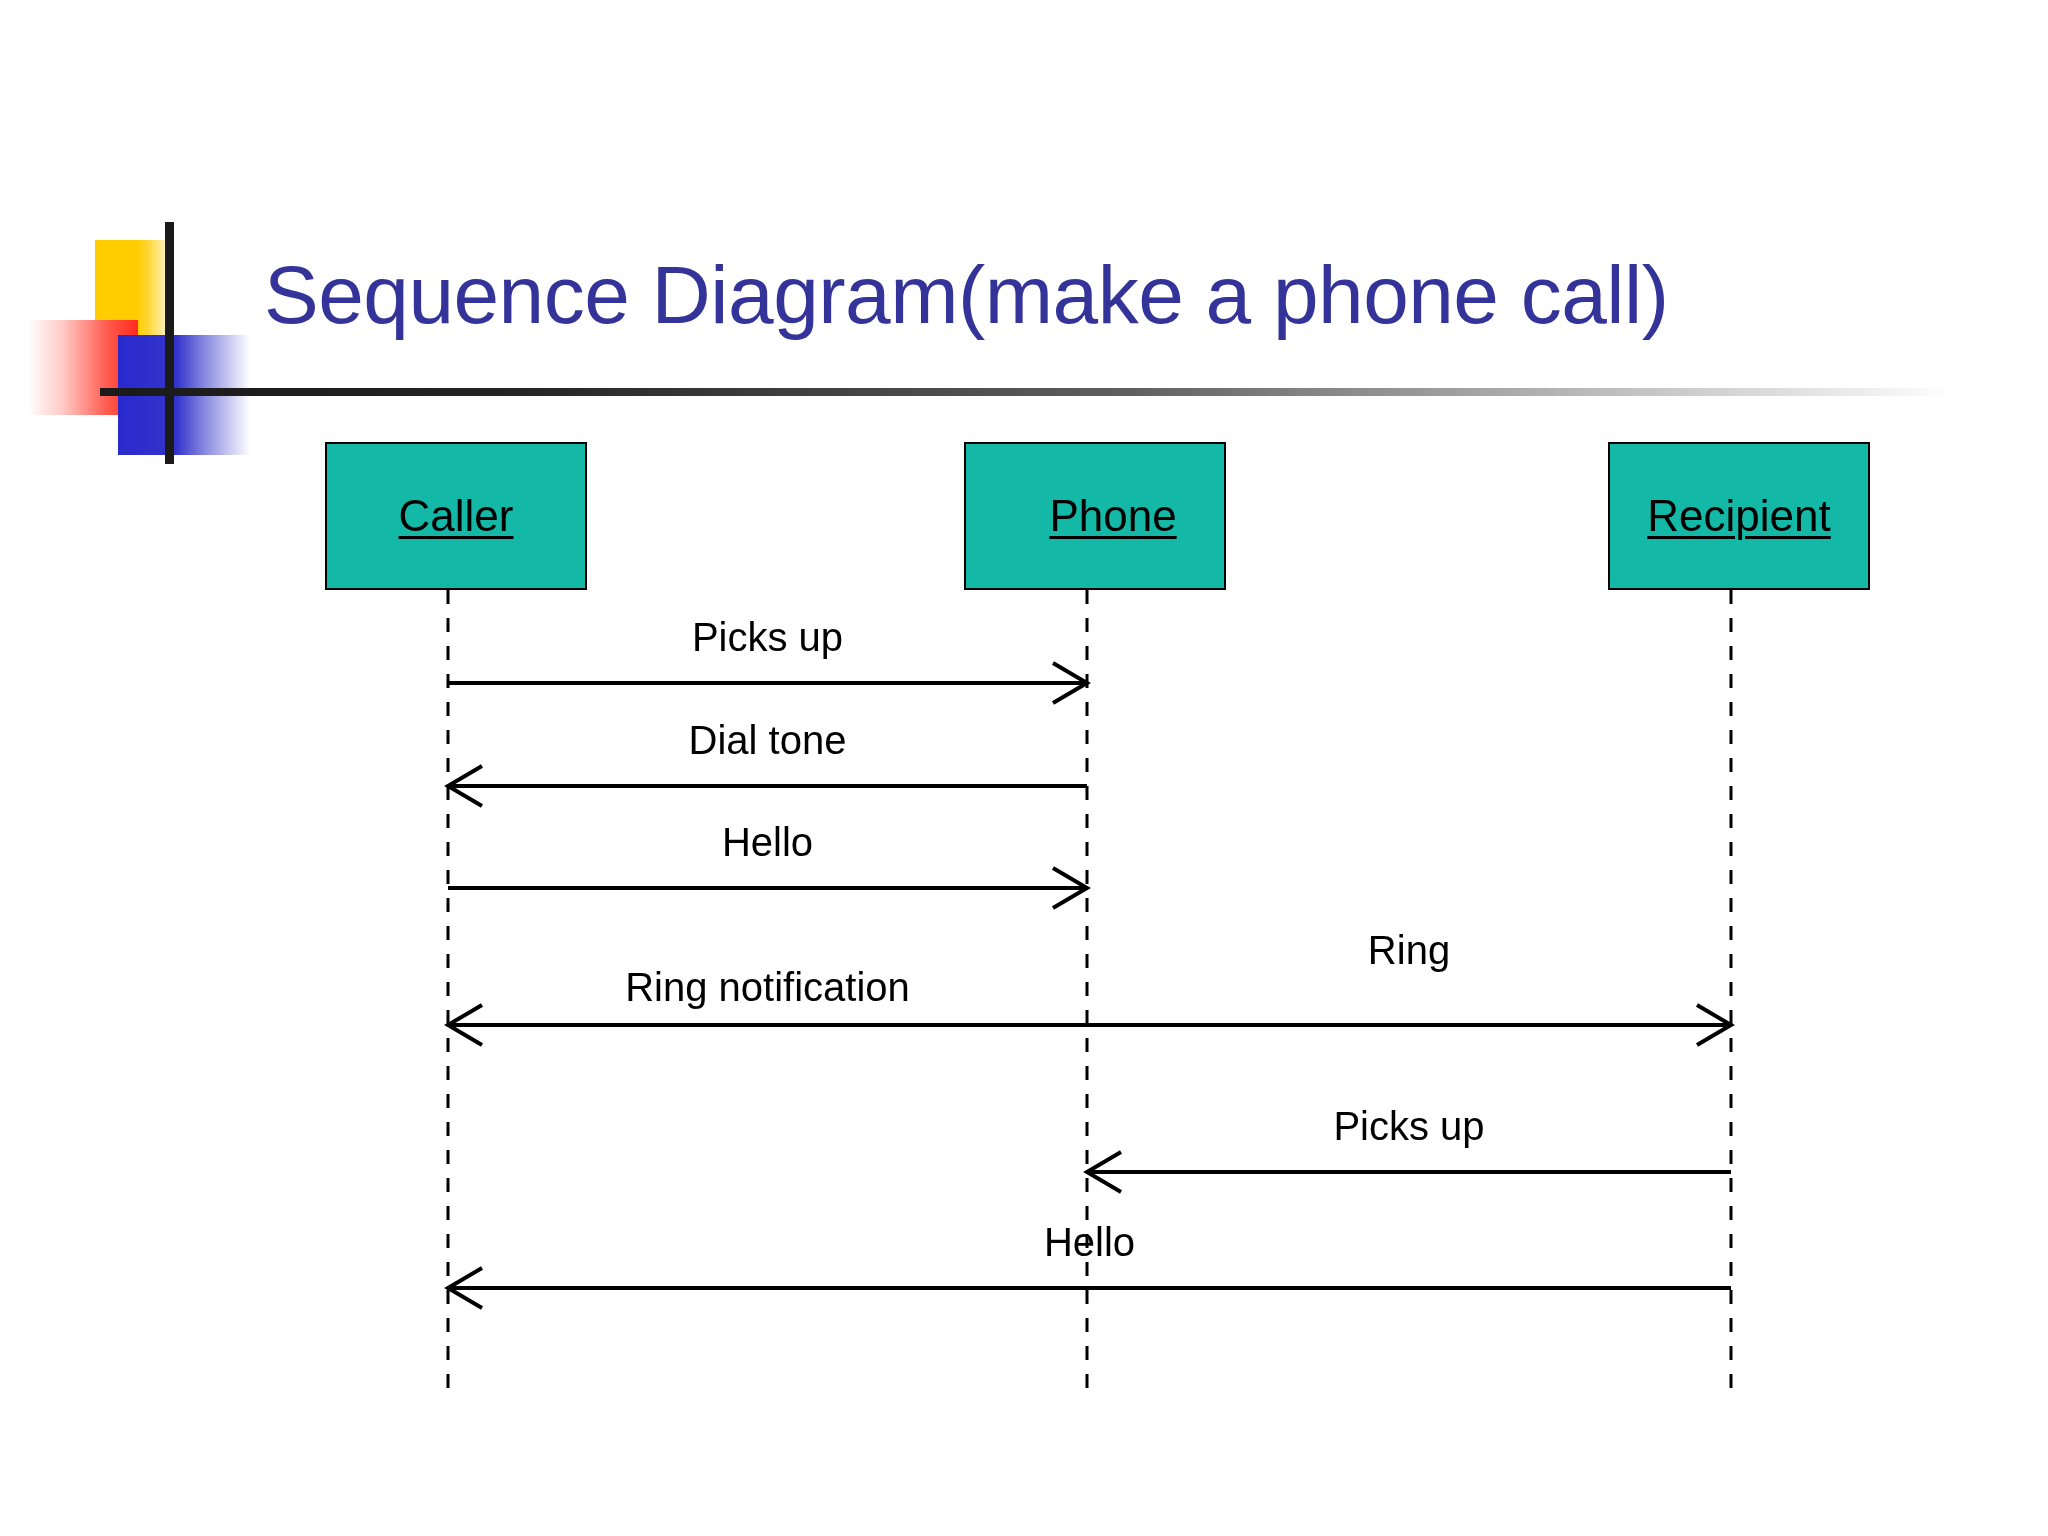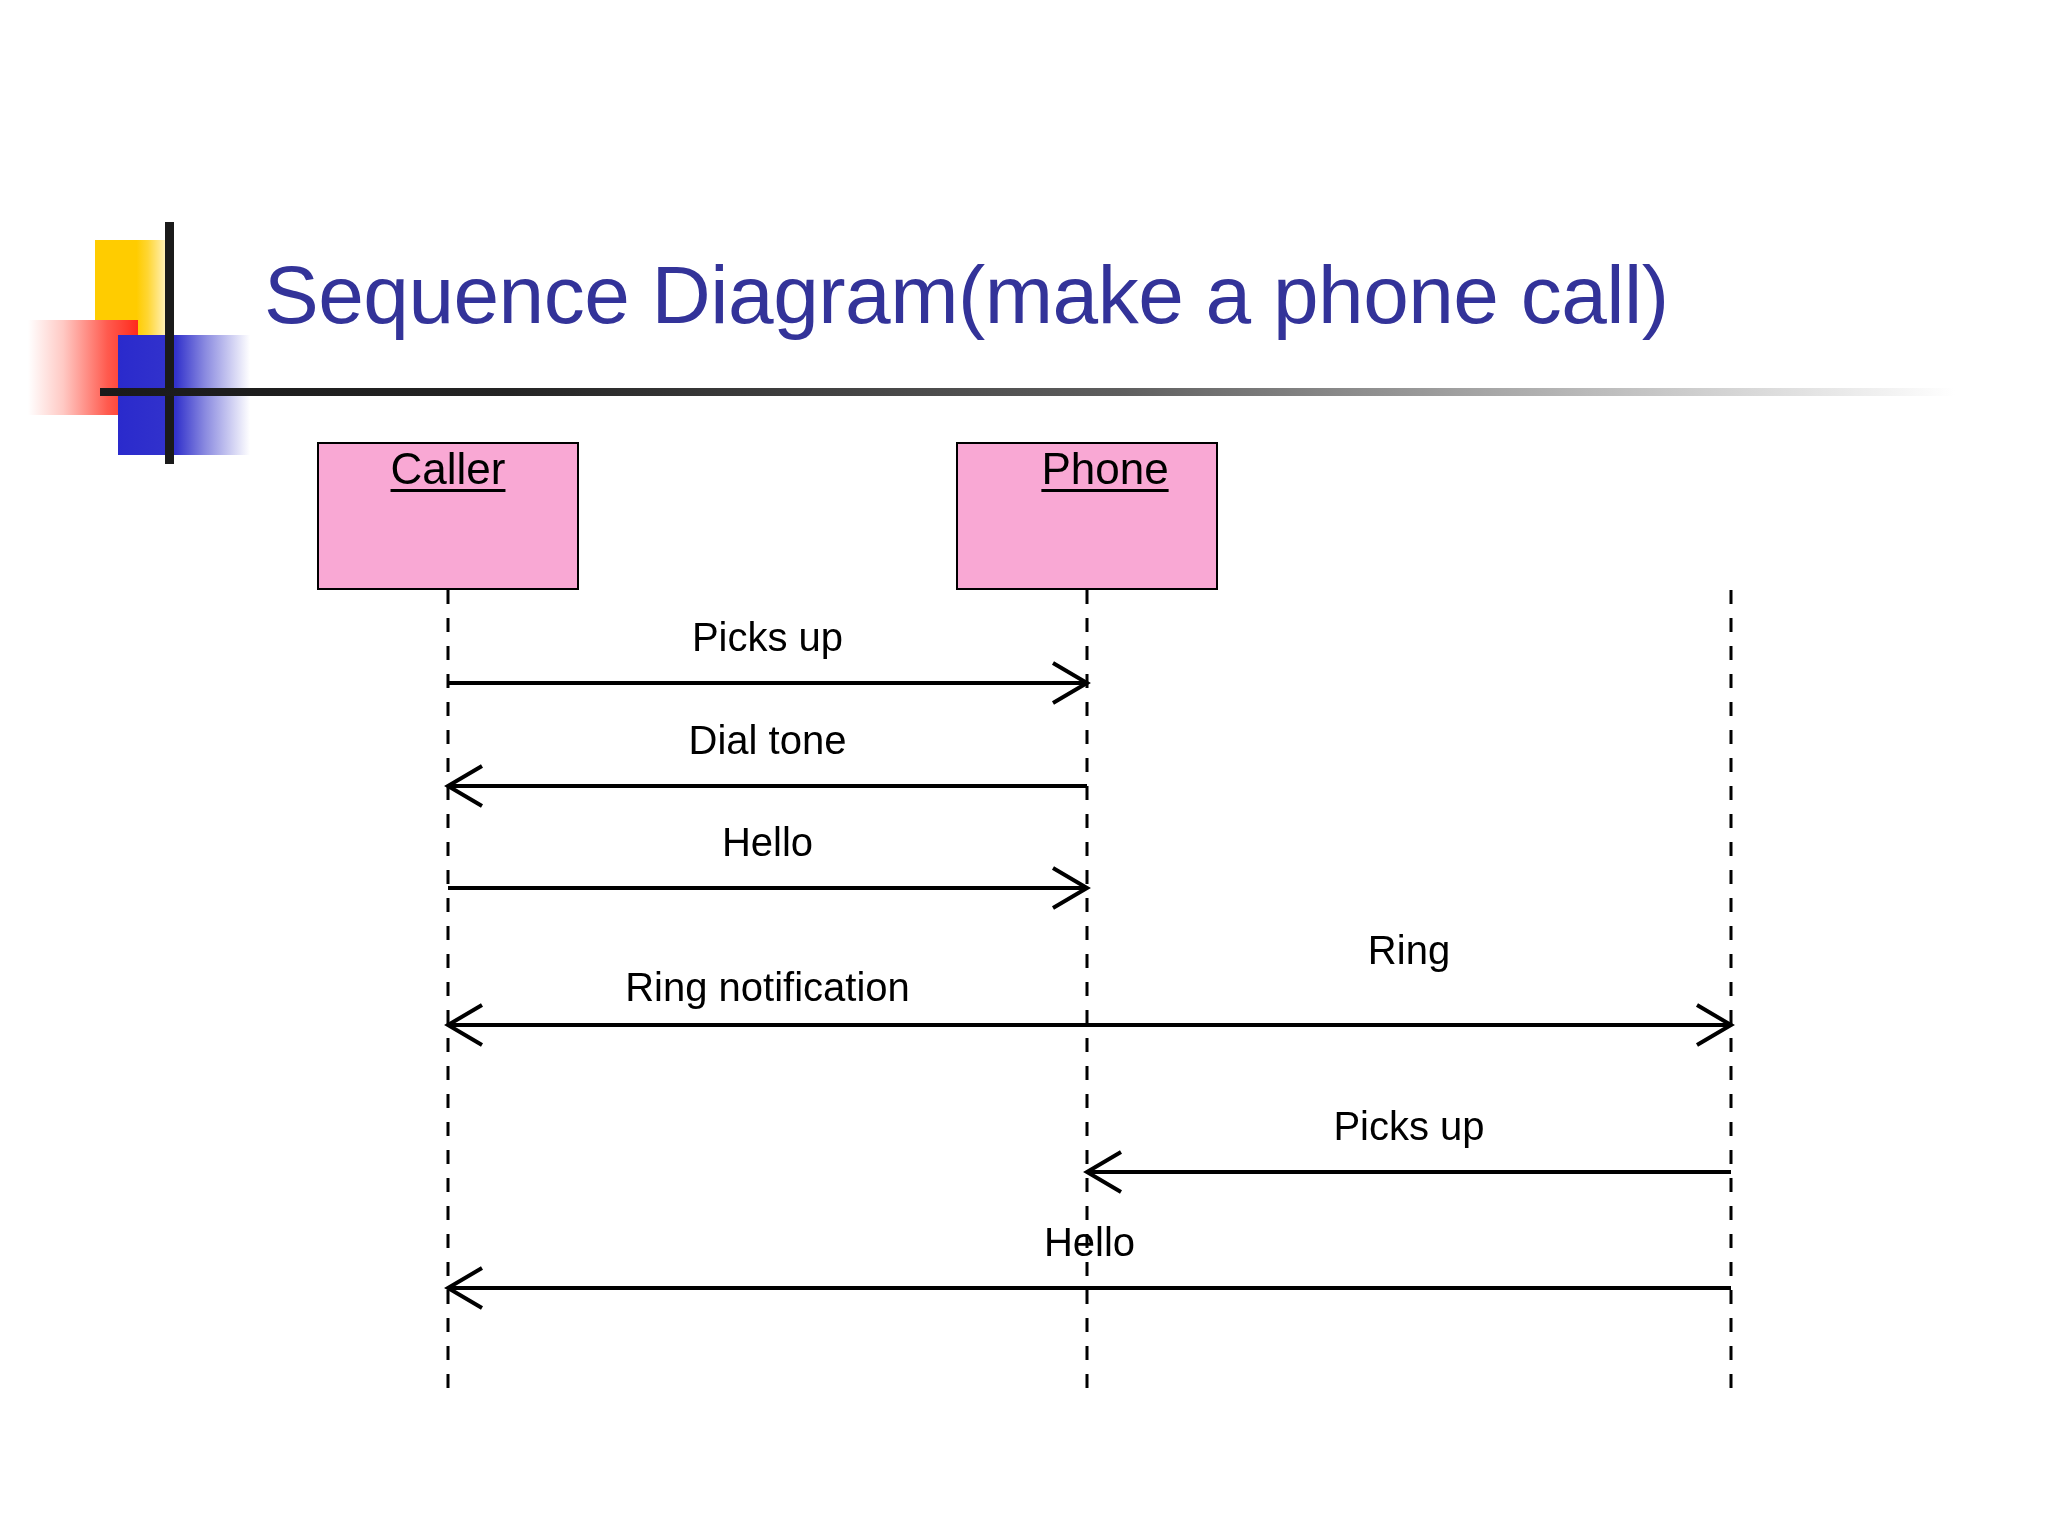--- a/index.html
+++ b/index.html
@@ -28,22 +28,22 @@
     position:absolute;left:264px;top:252px;
     font-size:82px;line-height:1.05;
     color:#333399;letter-spacing:-0.5px;white-space:nowrap;
   }
 
   
   #diagram{position:absolute;left:0;top:0;width:2048px;height:1536px;}
 
   .lifebox{
     position:absolute;box-sizing:border-box;
-    border:2.5px solid #000;background:#f9a8d4;
-    display:flex;justify-content:center;
+    border:2.5px solid #000;background:#14b8a6;
+    display:flex;align-items:center;justify-content:center;margin-left:8px;
   }
   .lifebox span{
     font-size:44px;color:#000;
     text-decoration:underline;text-underline-offset:5px;
     text-decoration-thickness:2.5px;
   }
 
   .msg-label{
     position:absolute;font-size:40px;color:#000;
     white-space:nowrap;transform:translateX(-50%);
@@ -86,20 +86,23 @@
         <polyline points="1121,1152 1087,1172 1121,1192" fill="none" stroke="#000000" stroke-width="4" stroke-linecap="butt" stroke-linejoin="miter"></polyline>
         <line x1="448" y1="1288" x2="1731" y2="1288" stroke="#000000" stroke-width="4"></line>
         <polyline points="482,1268 448,1288 482,1308" fill="none" stroke="#000000" stroke-width="4" stroke-linecap="butt" stroke-linejoin="miter"></polyline>
       </svg>
   <div class="lifebox" style="left: 317px; top: 442px; width: 262px; height: 148px;">
         <span>Caller</span>
       </div>
       <div class="lifebox" style="left: 956px; top: 442px; width: 262px; height: 148px; padding-left: 36px;">
         <span>Phone</span>
       </div>
+      <div class="lifebox" style="left: 1600px; top: 442px; width: 262px; height: 148px;">
+        <span>Recipient</span>
+      </div>
       <div class="msg-label" style="left: 767.5px; top: 615px;">Picks up</div>
       <div class="msg-label" style="left: 767.5px; top: 718px;">Dial tone</div>
       <div class="msg-label" style="left: 767.5px; top: 820px;">Hello</div>
       <div class="msg-label" style="left: 767.5px; top: 957px; margin-top: 8px;">Ring notification</div>
       <div class="msg-label" style="left: 1409px; top: 928px; text-align: right;">Ring</div>
       <div class="msg-label" style="left: 1409px; top: 1104px;">Picks up</div>
       <div class="msg-label" style="left: 1089.5px; top: 1220px;">Hello</div>
     </div>
 
 </div>

